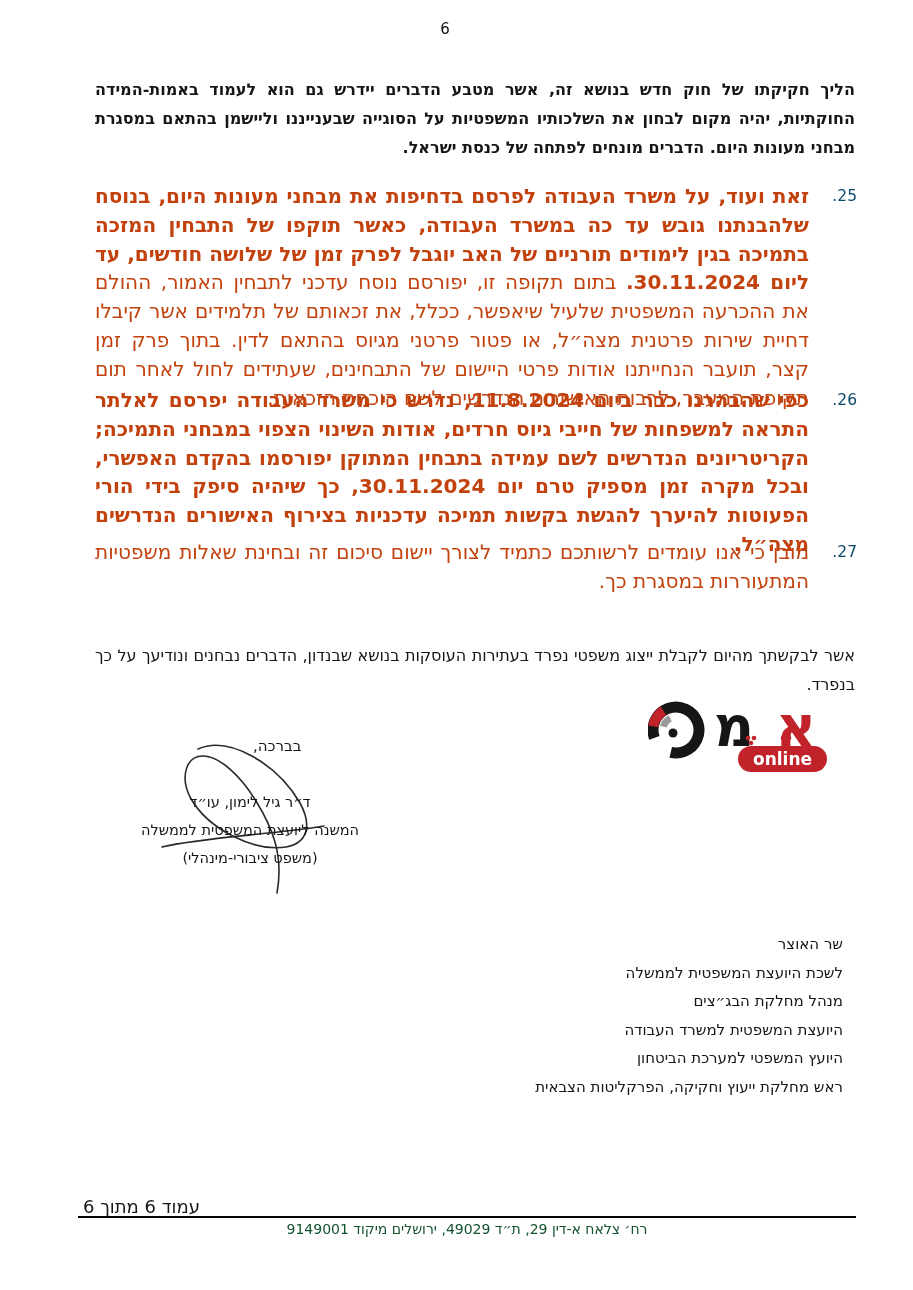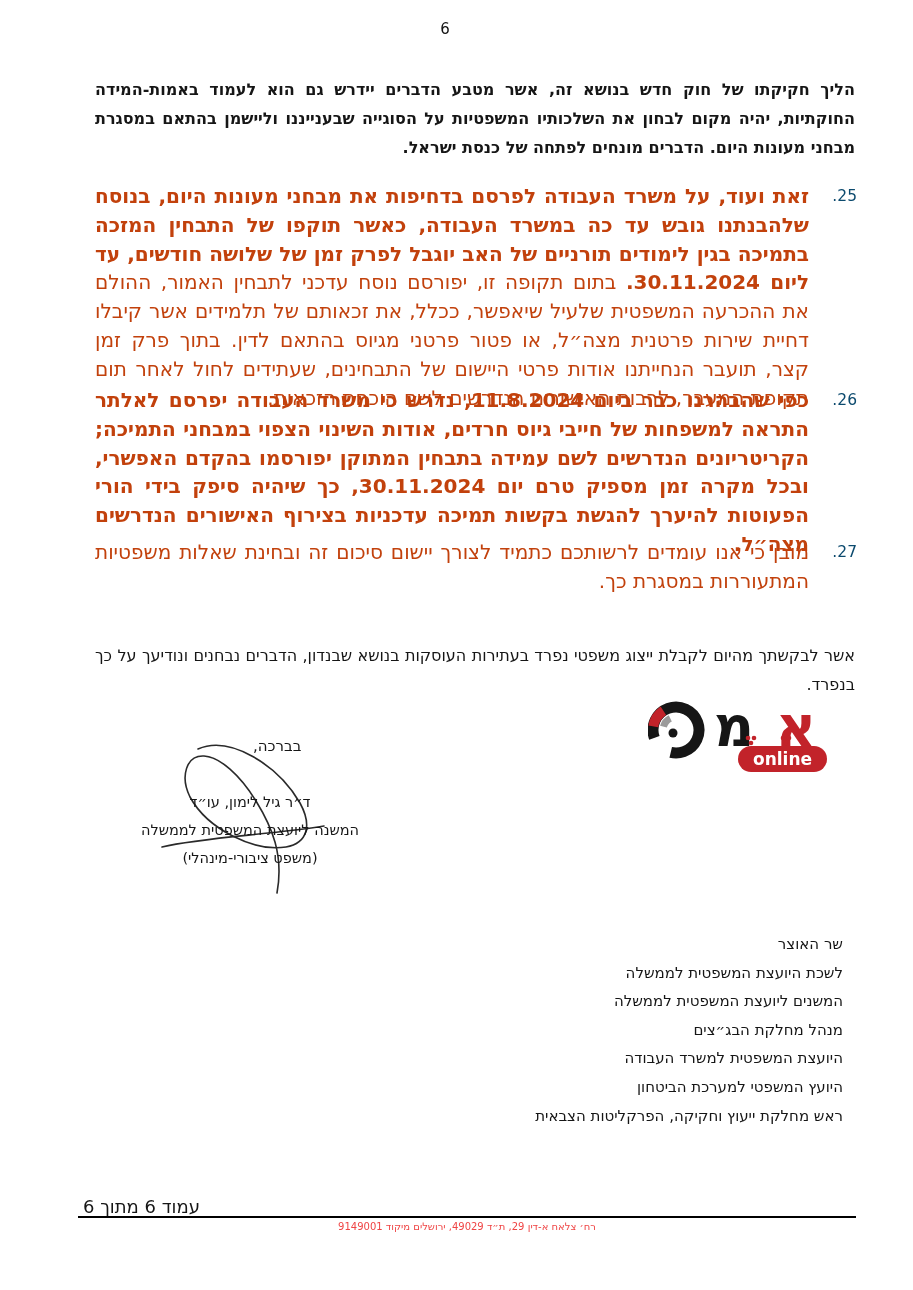--- a/index.html
+++ b/index.html
@@ -69,21 +69,21 @@
     position: absolute; left: 83px; top: 1196px;
     font-size: 18px; direction: rtl; color: #161616;
   }
   .footer-rule {
     position: absolute; left: 78px; top: 1216px;
     width: 778px; height: 2px; background: #000;
   }
   .footer-address {
     position: absolute; left: 78px; top: 1221px; width: 778px;
     text-align: center; direction: rtl;
-    font-size: 10px; color: #ef4444;
+    font-size: 14px; color: #14532d;
   }
 </style>
 </head>
 <body>
 
 <div class="page">
 
   <div class="pageno">6</div>
 
   <main class="content">
@@ -143,21 +143,20 @@
 
   <div class="sig-block">
     <div>ד״ר גיל לימון, עו״ד</div>
     <div>המשנה ליועצת המשפטית לממשלה</div>
     <div>(משפט ציבורי-מינהלי)</div>
   </div>
 
   <div class="copies">
     <div>שר האוצר</div>
     <div>לשכת היועצת המשפטית לממשלה</div>
-    <div>המשנים ליועצת המשפטית לממשלה</div>
     <div>מנהל מחלקת הבג״צים</div>
     <div>היועצת המשפטית למשרד העבודה</div>
     <div>היועץ המשפטי למערכת הביטחון</div>
     <div>ראש מחלקת ייעוץ וחקיקה, הפרקליטות הצבאית</div>
   </div>
 
   <div class="footer-pagelabel">עמוד 6 מתוך 6</div>
   <div class="footer-rule"></div>
   <div class="footer-address">רח׳ צלאח א-דין 29, ת״ד 49029, ירושלים מיקוד 9149001</div>
 

